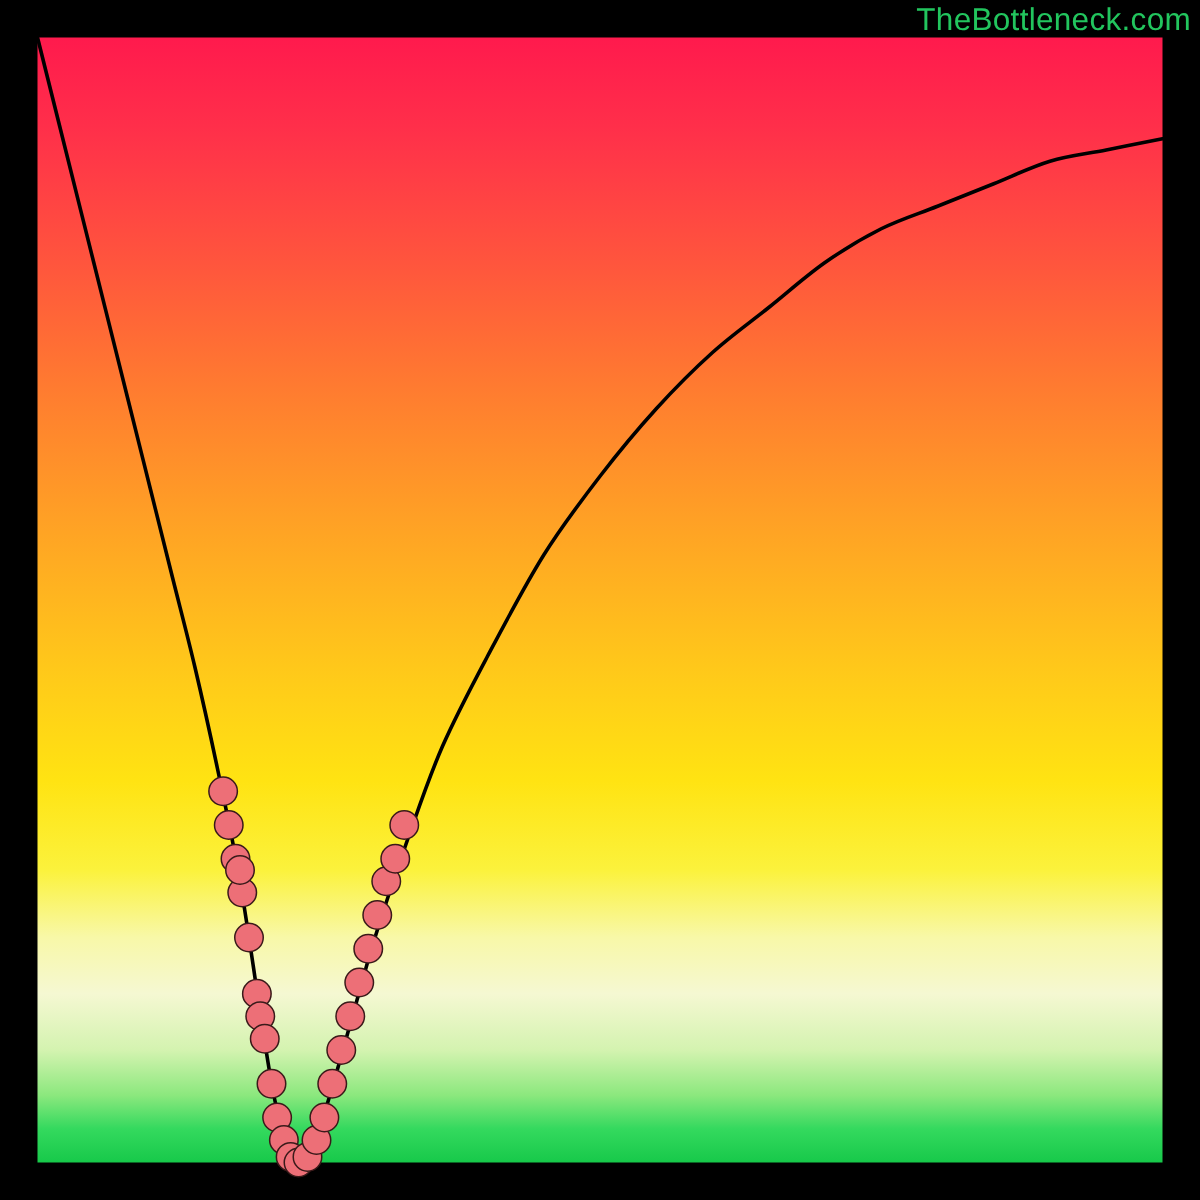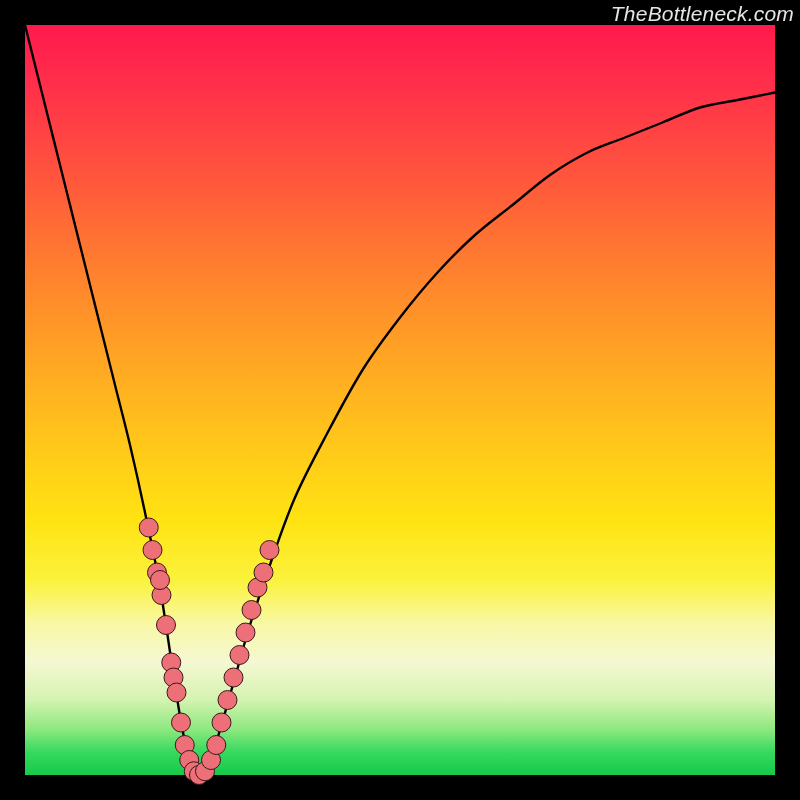--- a/index.html
+++ b/index.html
@@ -47,26 +47,25 @@
     left: 0;
     top: 0;
     width: 750px;
     height: 750px;
     overflow: visible;
   }
   .watermark {
     position: absolute;
     top: 2px;
     right: 6px;
-    color: #e5e5e5;
+    color: #22c55e;
     font-size: 21px;
     font-weight: 500;
     letter-spacing: 0.2px;
     user-select: none;
-    font-style: italic;
   }
 </style>
 </head>
 <body>
 
 <div class="frame">
 
   <div class="plot-area">
     <svg class="curve" viewBox="0 0 750 750" preserveAspectRatio="none">
       <g>

